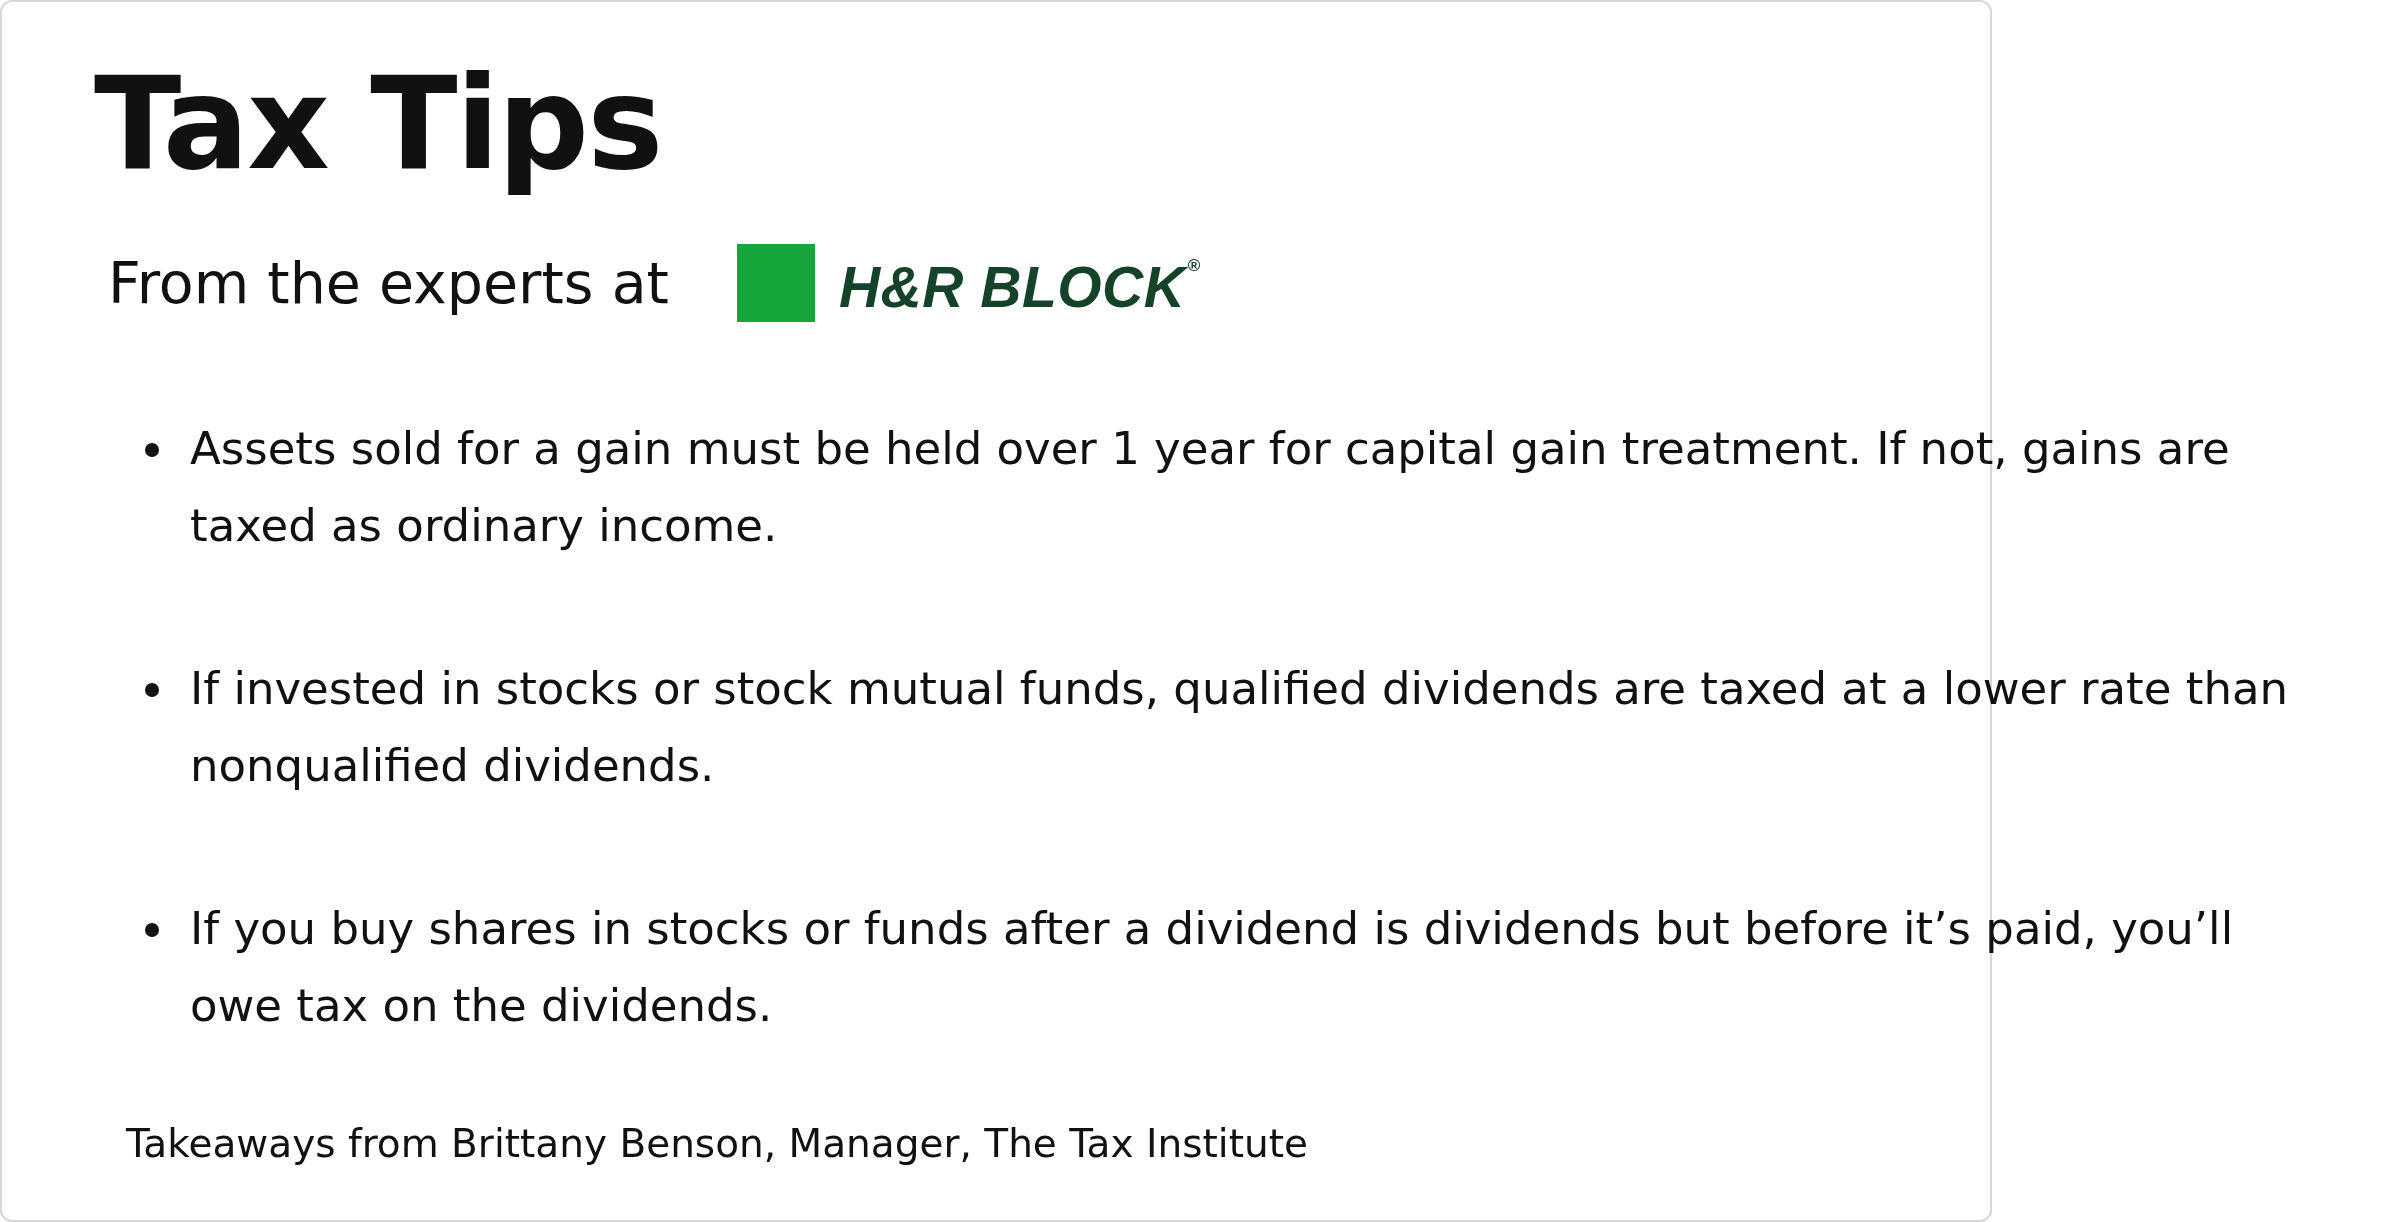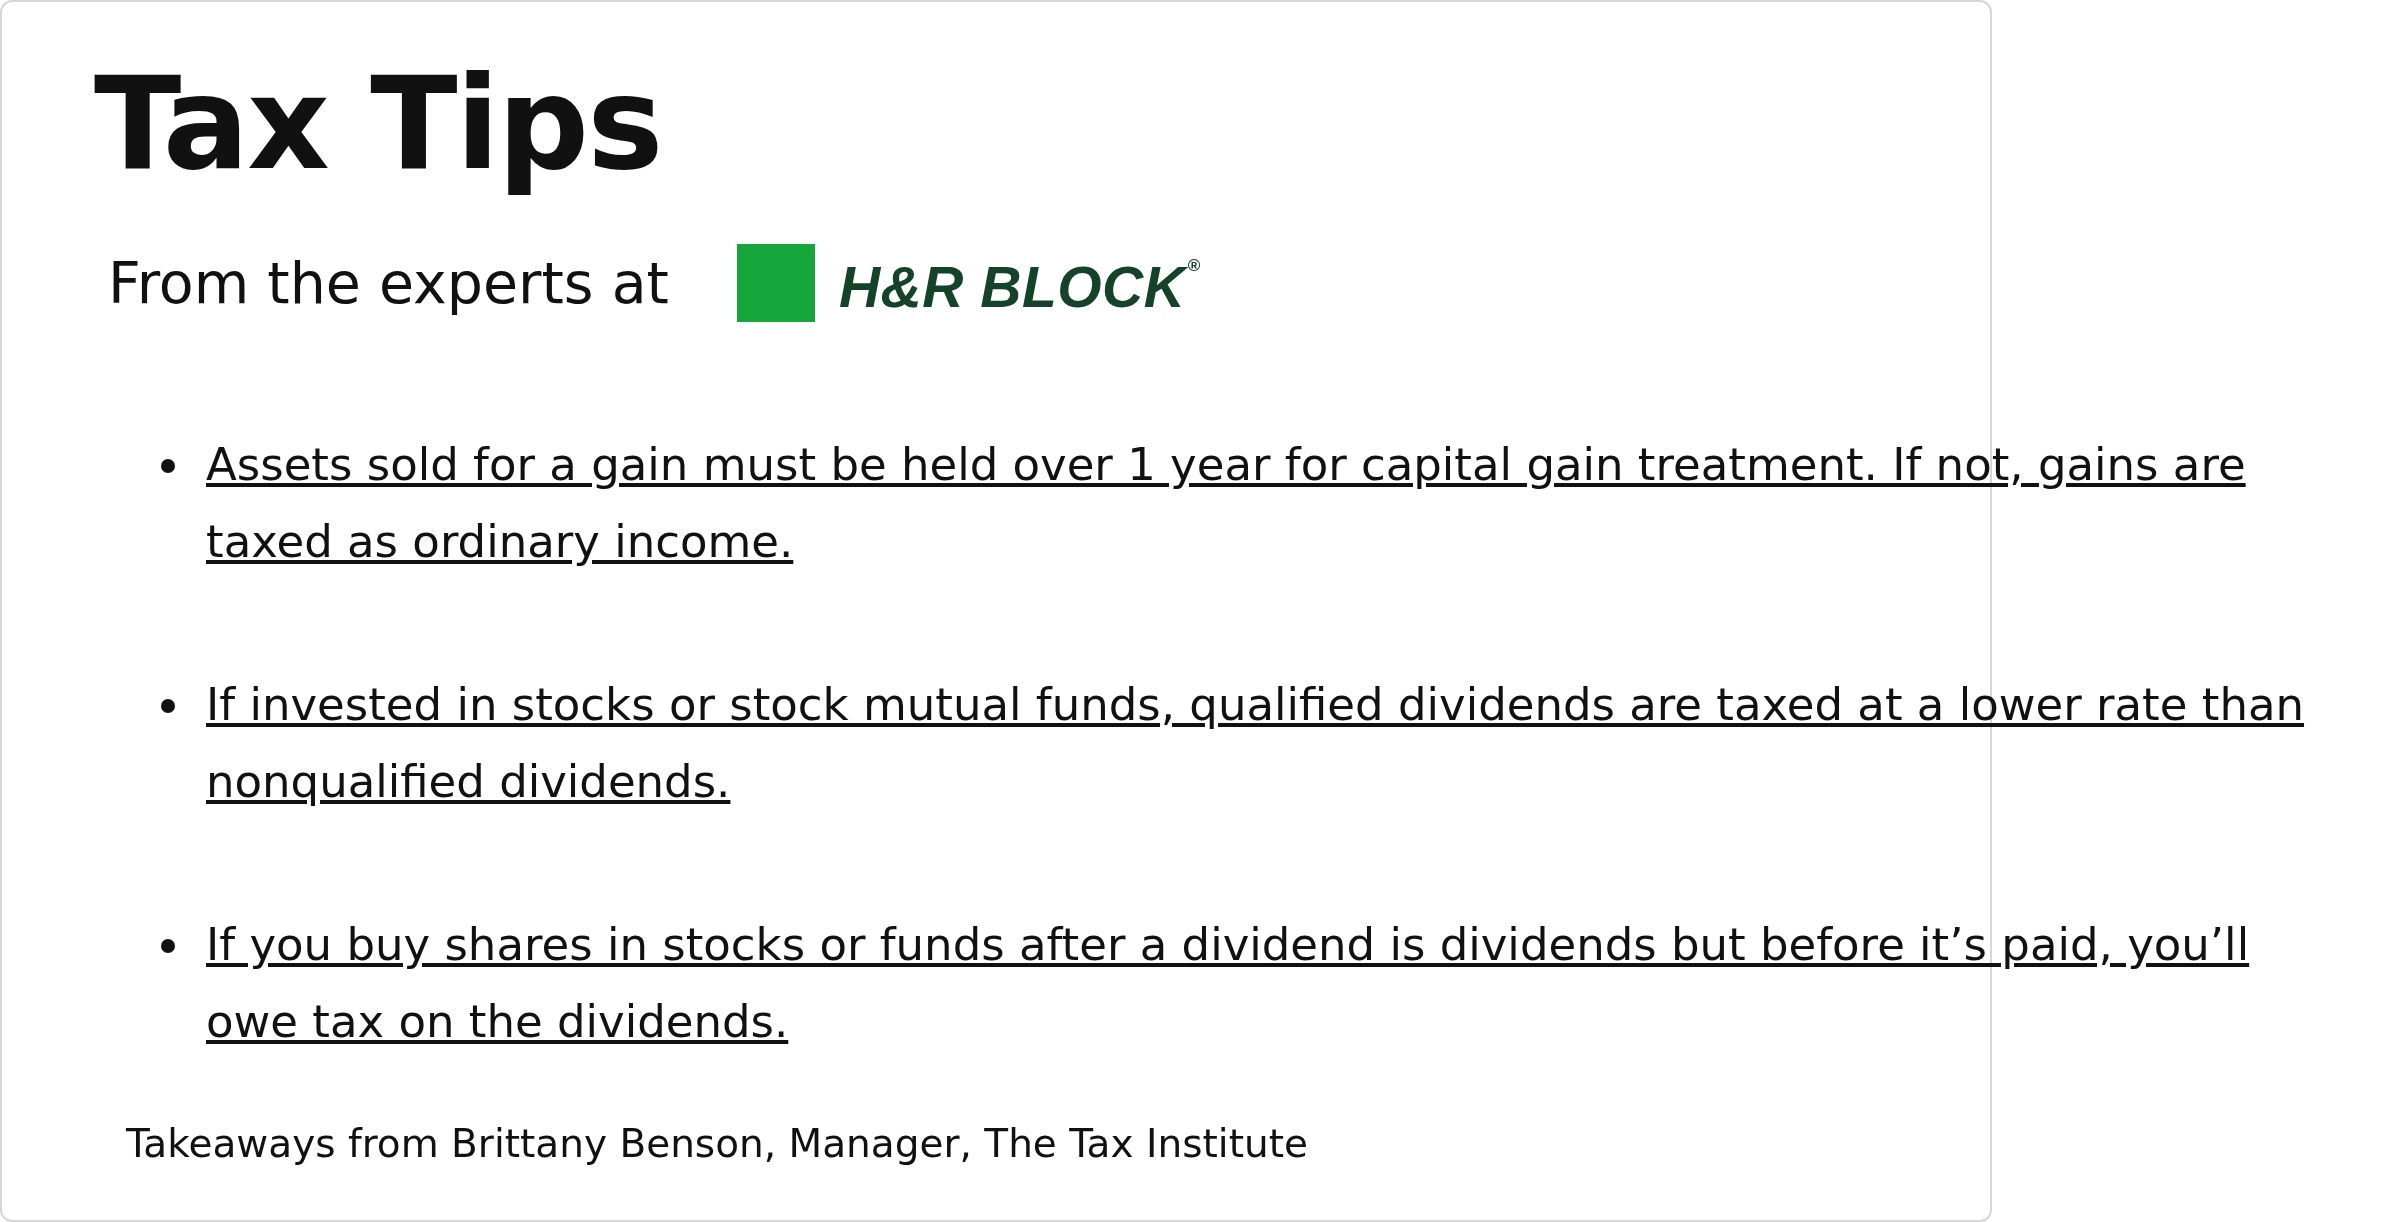--- a/index.html
+++ b/index.html
@@ -73,24 +73,23 @@
   .logo-text .reg{
     font-size:17px;
     line-height:1;
     margin-top:-2px;
     margin-left:2px;
   }
   .bullets{
     position:absolute;
     left:130px; top:408px;
     width:2192px;
-    margin:16px;
+    margin:0;
     padding:0 0 0 48px;
     list-style:disc outside;
-    text-decoration:underline;
   }
   .bullet{
     font-size:45px;
     line-height:77px;
     margin:0 0 86px 0;
     padding-left:10px;
     color:var(--text);
   }
   .footer{
     position:absolute;

